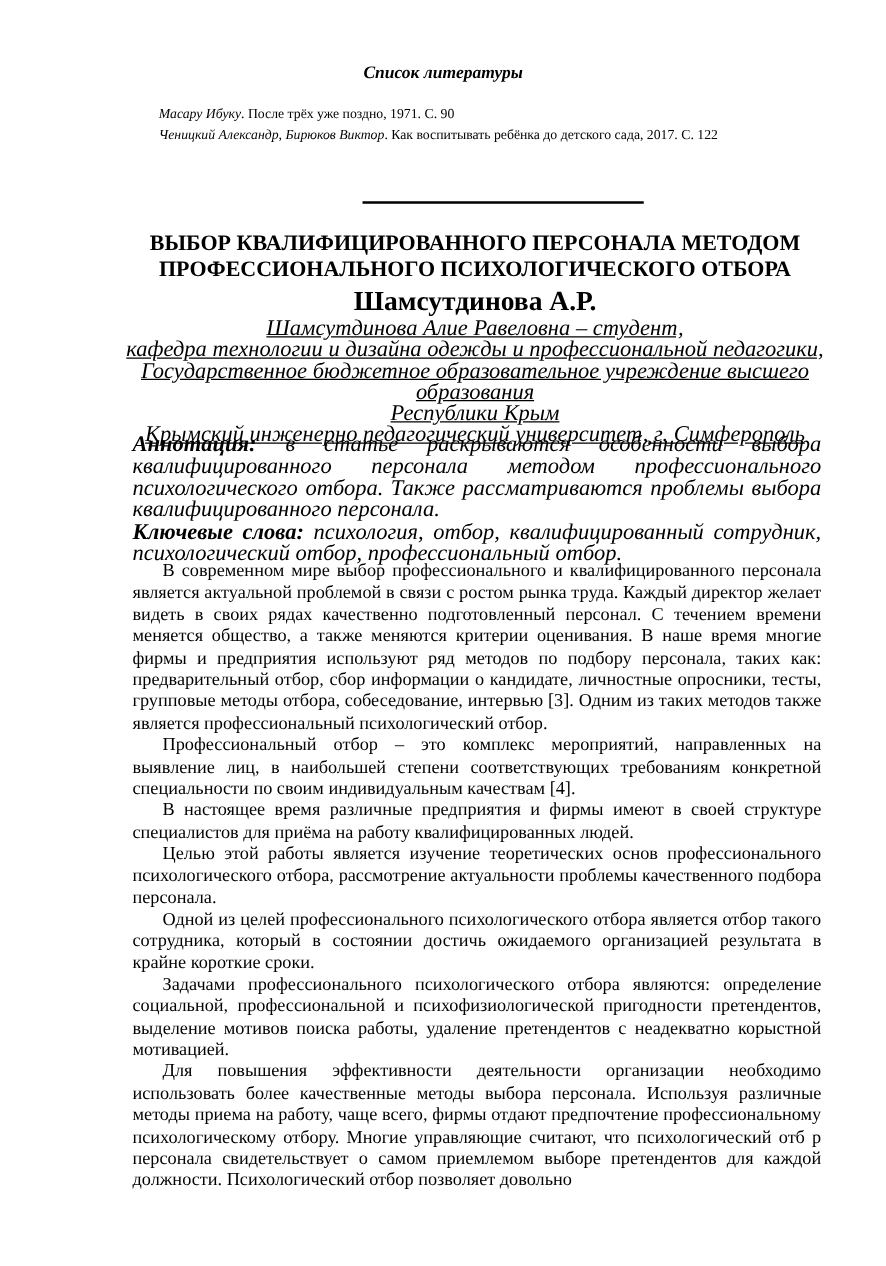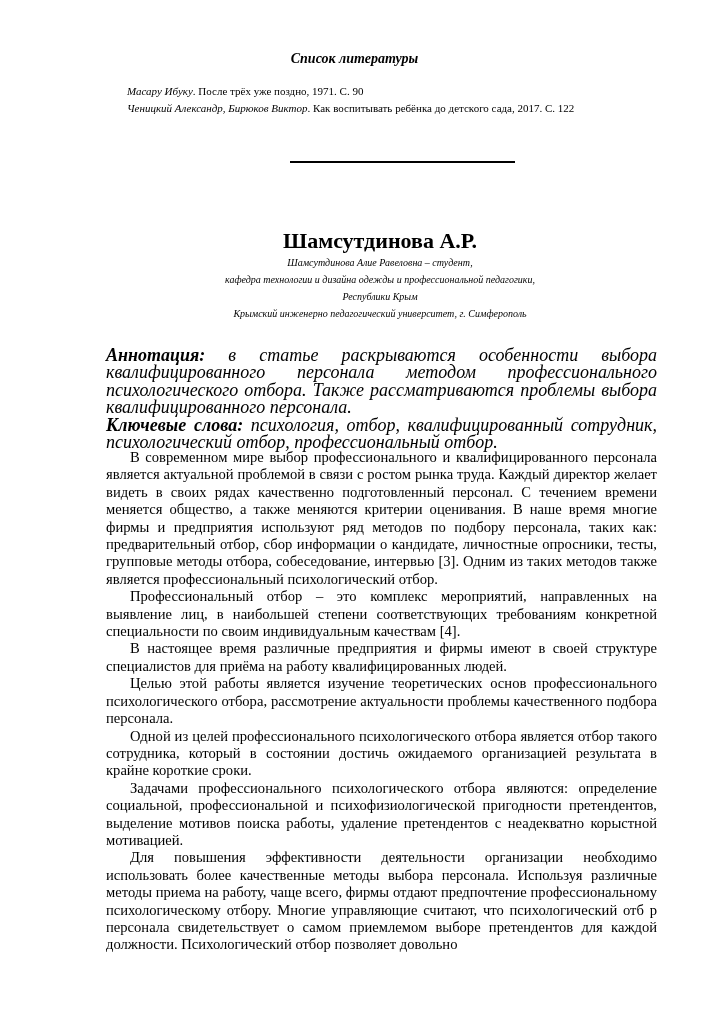--- a/index.html
+++ b/index.html
@@ -22,21 +22,21 @@
   .title {
     position: absolute; top: 184px; left: 100px; width: 560px;
     text-align: center; font-weight: bold; font-size: 17.6px; line-height: 21px;
   }
   .author {
     position: absolute; top: 228px; left: 100px; width: 560px;
     text-align: center; font-weight: bold; font-size: 22px;
   }
   .affil {
     position: absolute; top: 254px; left: 100px; width: 560px;
-    text-align: center; font-style: italic; font-size: 10px; line-height: 17px;
+    text-align: center; font-style: italic; font-size: 18px; line-height: 17px; text-decoration: underline;
   }
   .affil div { margin: 0; }
   .abstract {
     position: absolute; top: 347px; left: 106px; width: 551px;
     font-style: italic; font-size: 18px; line-height: 17.4px; text-align: justify;
   }
   .abstract p { margin: 0; text-align: justify; }
   .abstract b { font-weight: bold; }
   .body-text {
     position: absolute; top: 449px; left: 106px; width: 551px;
@@ -51,26 +51,31 @@
 
   <div class="refs-title">Список литературы</div>
 
   <div class="refs">
     <p class="ref-item"><i>Масару Ибуку</i><span>. После трёх уже поздно, 1971. С. 90</span></p>
     <p class="ref-item"><i>Ченицкий Александр, Бирюков Виктор</i><span>. Как воспитывать ребёнка до детского сада, 2017. С. 122</span></p>
   </div>
 
   <div class="sep"></div>
 
+  <div class="title">
+    <div>ВЫБОР КВАЛИФИЦИРОВАННОГО ПЕРСОНАЛА МЕТОДОМ</div>
+    <div>ПРОФЕССИОНАЛЬНОГО ПСИХОЛОГИЧЕСКОГО ОТБОРА</div>
+  </div>
 
   <div class="author">Шамсутдинова А.Р.</div>
 
   <div class="affil">
     <div>Шамсутдинова Алие Равеловна – студент,</div>
     <div>кафедра технологии и дизайна одежды и профессиональной педагогики,</div>
+    <div>Государственное бюджетное образовательное учреждение высшего образования</div>
     <div>Республики Крым</div>
     <div>Крымский инженерно педагогический университет, г. Симферополь</div>
   </div>
 
   <div class="abstract">
     <p><b>Аннотация:</b><span> в статье раскрываются особенности выбора квалифицированного персонала методом профессионального психологического отбора. Также рассматриваются проблемы выбора квалифицированного персонала.</span></p>
     <p><b>Ключевые слова:</b><span> психология, отбор, квалифицированный сотрудник, психологический отбор, профессиональный отбор.</span></p>
   </div>
 
   <div class="body-text">

